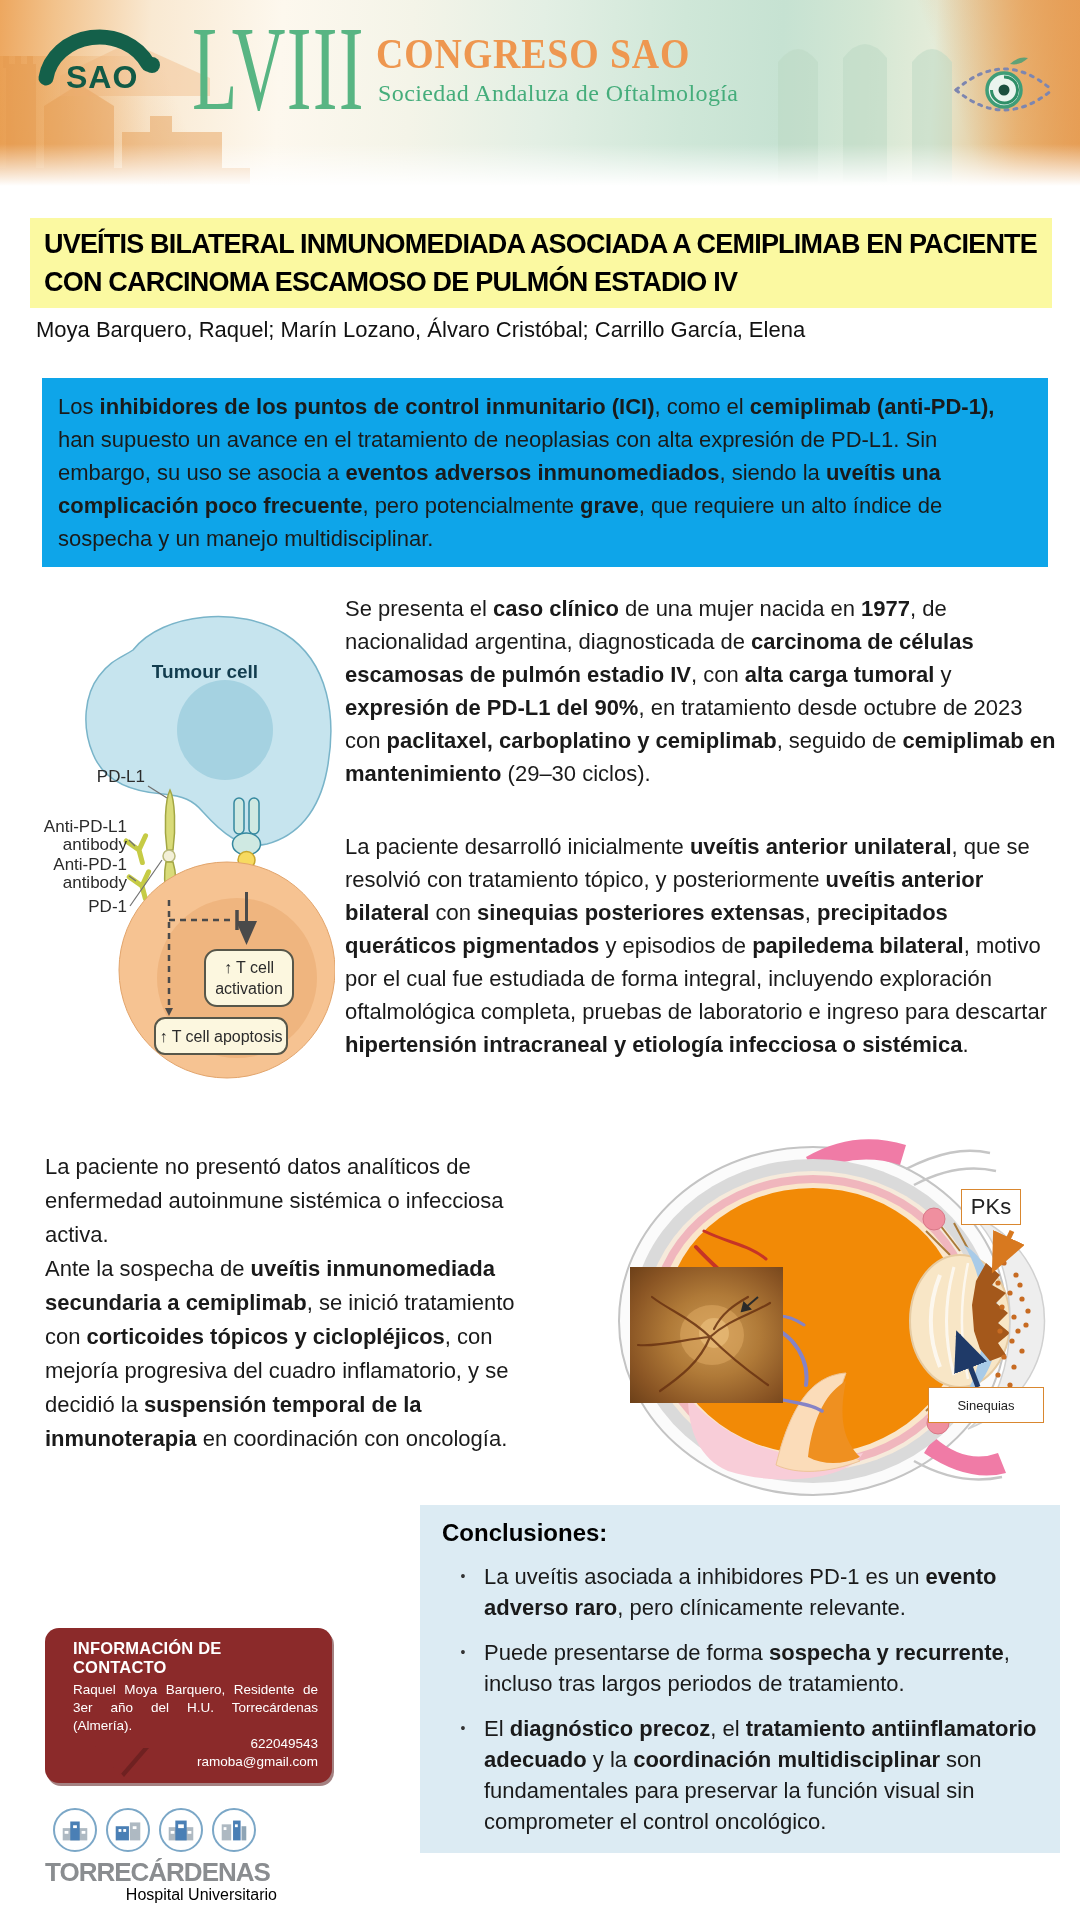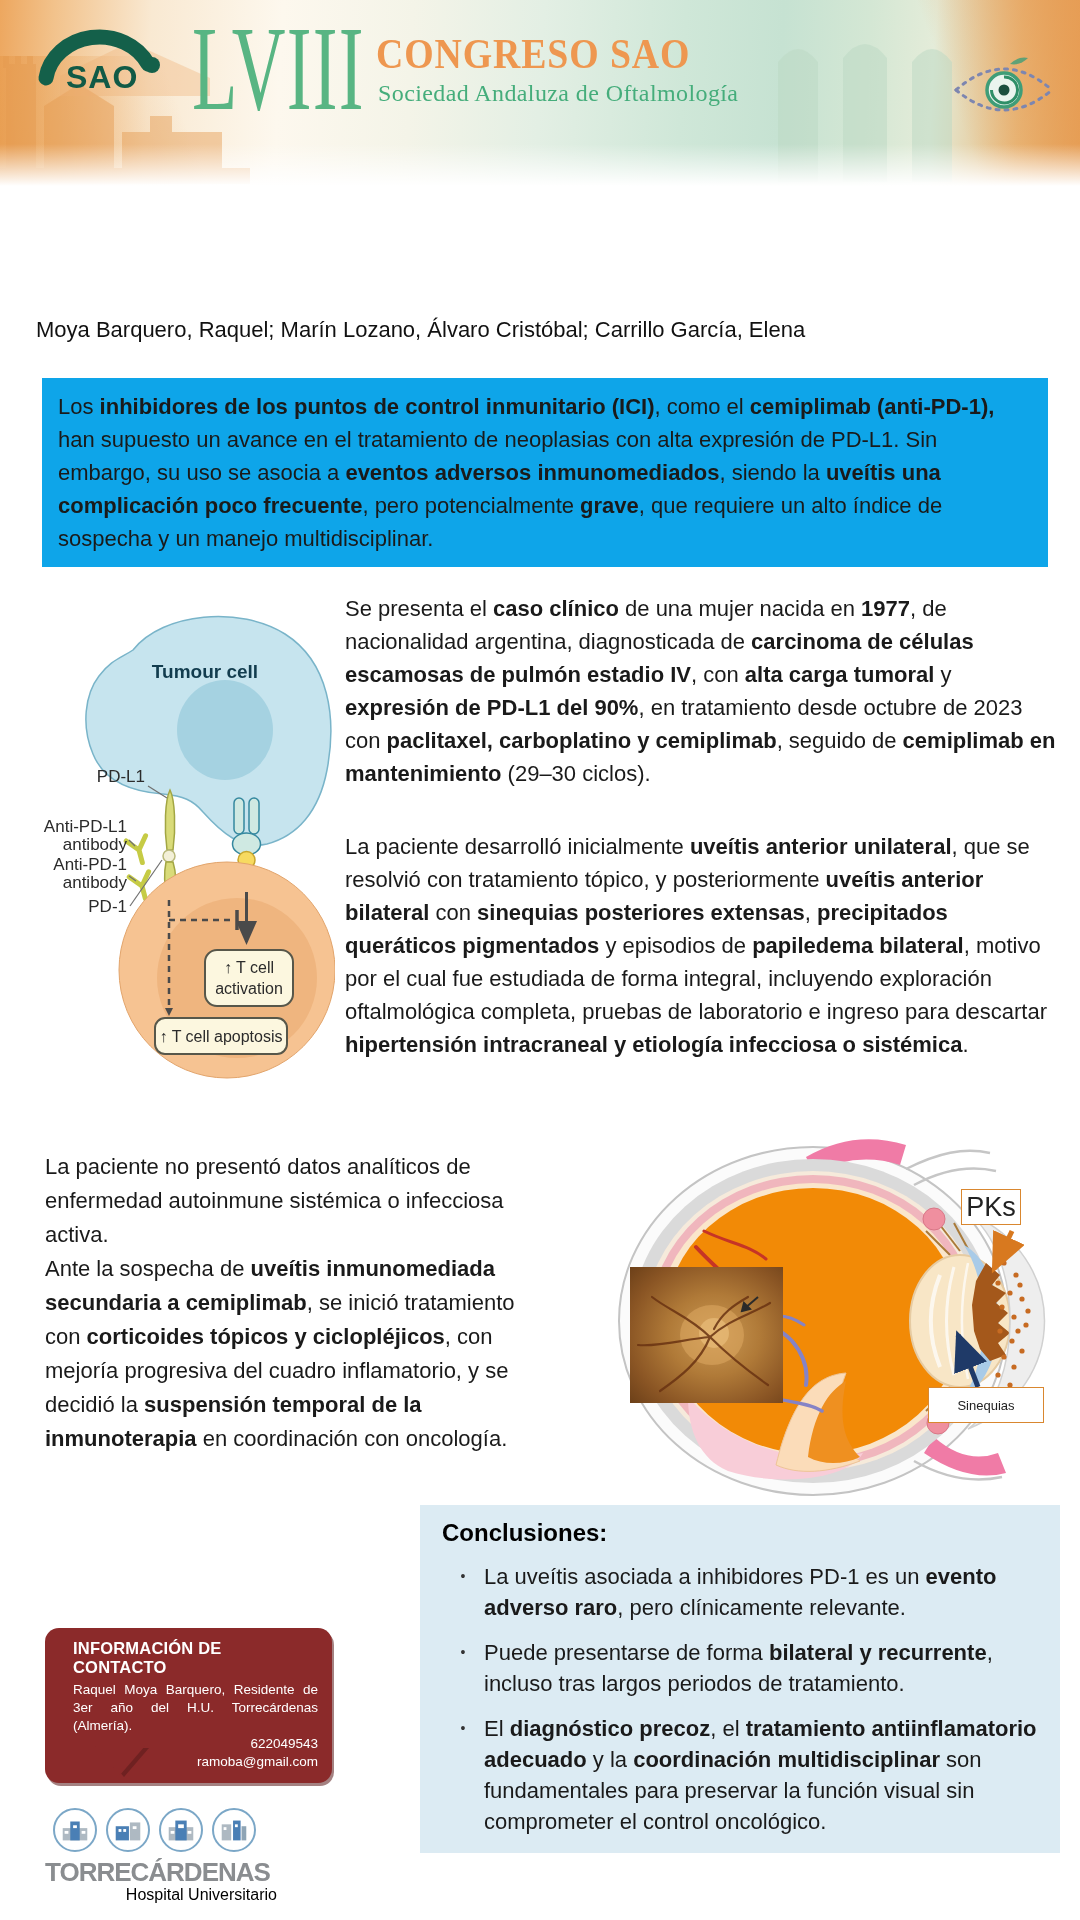--- a/index.html
+++ b/index.html
@@ -49,21 +49,21 @@
   .case-col .p2{margin-top:40px;}
 
   
   .left-block{position:absolute;left:45px;top:1150px;width:482px;font-size:22px;
     line-height:34px;white-space:pre-line;}
   .eye-figure{position:absolute;left:608px;top:1135px;width:470px;height:372px;}
   .eye-figure svg.main{position:absolute;left:0;top:0;}
   .fundus{position:absolute;left:22px;top:132px;width:153px;height:136px;}
   .fig-label{position:absolute;box-sizing:border-box;background:#fff;border:1.6px solid #d9872f;
     display:flex;align-items:center;justify-content:center;color:#222;}
-  .pks-label{left:353px;top:54px;width:60px;height:36px;font-size:27px;}
+  .pks-label{left:353px;top:54px;width:60px;height:36px;font-size:22px;}
   .sinequias-label{left:320px;top:252px;width:116px;height:36px;font-size:13px;}
 
   
   .conclusions{position:absolute;left:420px;top:1505px;width:640px;box-sizing:border-box;
     background:#dcebf3;padding:14px 22px 16px 22px;}
   .conclusions h2{margin:0 0 14px 0;font-size:24px;color:#000;}
   .bullet-row{display:flex;margin-bottom:14px;}
   .bullet-row:last-child{margin-bottom:0;}
   .bullet-marker{flex:0 0 42px;text-align:center;font-size:14px;line-height:31px;color:#333;}
   .bullet-text{flex:1;font-size:22px;line-height:31px;}
@@ -140,20 +140,23 @@
       <path d="M 8 44 Q 56 2 104 44" fill="none" stroke="#7d86b0" stroke-width="3" stroke-dasharray="3 6" stroke-linecap="round"></path>
       <path d="M 8 44 Q 56 84 104 44" fill="none" stroke="#7d86b0" stroke-width="3" stroke-dasharray="3 6" stroke-linecap="round"></path>
       <circle cx="56" cy="44" r="17" fill="#eaf4ee" stroke="#3f9d78" stroke-width="3.5"></circle>
       <path d="M 56 31 A 13 13 0 1 1 43.5 44" fill="none" stroke="#2f8f68" stroke-width="3"></path>
       <circle cx="56" cy="44" r="5.5" fill="#1c4f3e"></circle>
       <path d="M 62 18 Q 70 10 80 12 Q 72 20 62 18 Z" fill="#3f9d78" opacity=".8"></path>
     </svg>
     <div class="banner-fade"></div>
   </div>
 
+  <div class="title-box">
+    <h1>UVEÍTIS BILATERAL INMUNOMEDIADA ASOCIADA A CEMIPLIMAB EN PACIENTE CON CARCINOMA ESCAMOSO DE PULMÓN ESTADIO IV</h1>
+  </div>
   <div class="authors">Moya Barquero, Raquel; Marín Lozano, Álvaro Cristóbal; Carrillo García, Elena</div>
 
   <div class="intro-box"><span>Los </span><b>inhibidores de los puntos de control inmunitario (ICI)</b><span>, como el </span><b>cemiplimab (anti-PD-1),</b><span> han supuesto un avance en el tratamiento de neoplasias con alta expresión de PD-L1. Sin embargo, su uso se asocia a </span><b>eventos adversos inmunomediados</b><span>, siendo la </span><b>uveítis una complicación poco frecuente</b><span>, pero potencialmente </span><b>grave</b><span>, que requiere un alto índice de sospecha y un manejo multidisciplinar.</span></div>
 
   <div class="tumour-figure">
     <svg width="300" height="540" viewBox="0 0 300 540">
       <defs>
         <marker id="ah-dark" markerWidth="9" markerHeight="8" refX="7" refY="3.5" orient="auto">
           <path d="M0,0 L8,3.5 L0,7 Z" fill="#4a4a4a"></path>
         </marker>
@@ -349,21 +352,21 @@
   </div>
 
   <div class="conclusions">
     <h2>Conclusiones:</h2>
     <div class="bullet-row">
       <span class="bullet-marker">•</span>
       <span class="bullet-text"><span>La uveítis asociada a inhibidores PD-1 es un </span><b>evento adverso raro</b><span>, pero clínicamente relevante.</span></span>
     </div>
     <div class="bullet-row">
       <span class="bullet-marker">•</span>
-      <span class="bullet-text"><span>Puede presentarse de forma </span><b>bilateral y recurrente</b><span>, incluso tras largos periodos de tratamiento.</span></span>
+      <span class="bullet-text"><span>Puede presentarse de forma </span><b>sospecha y recurrente</b><span>, incluso tras largos periodos de tratamiento.</span></span>
     </div>
     <div class="bullet-row">
       <span class="bullet-marker">•</span>
       <span class="bullet-text"><span>El </span><b>diagnóstico precoz</b><span>, el </span><b>tratamiento antiinflamatorio adecuado</b><span> y la </span><b>coordinación multidisciplinar</b><span> son fundamentales para preservar la función visual sin comprometer el control oncológico.</span></span>
     </div>
   </div>
 
   <div class="contact-card">
     <h3>INFORMACIÓN DE CONTACTO</h3>
     <p>Raquel Moya Barquero, Residente de 3er año del H.U. Torrecárdenas (Almería).</p>

